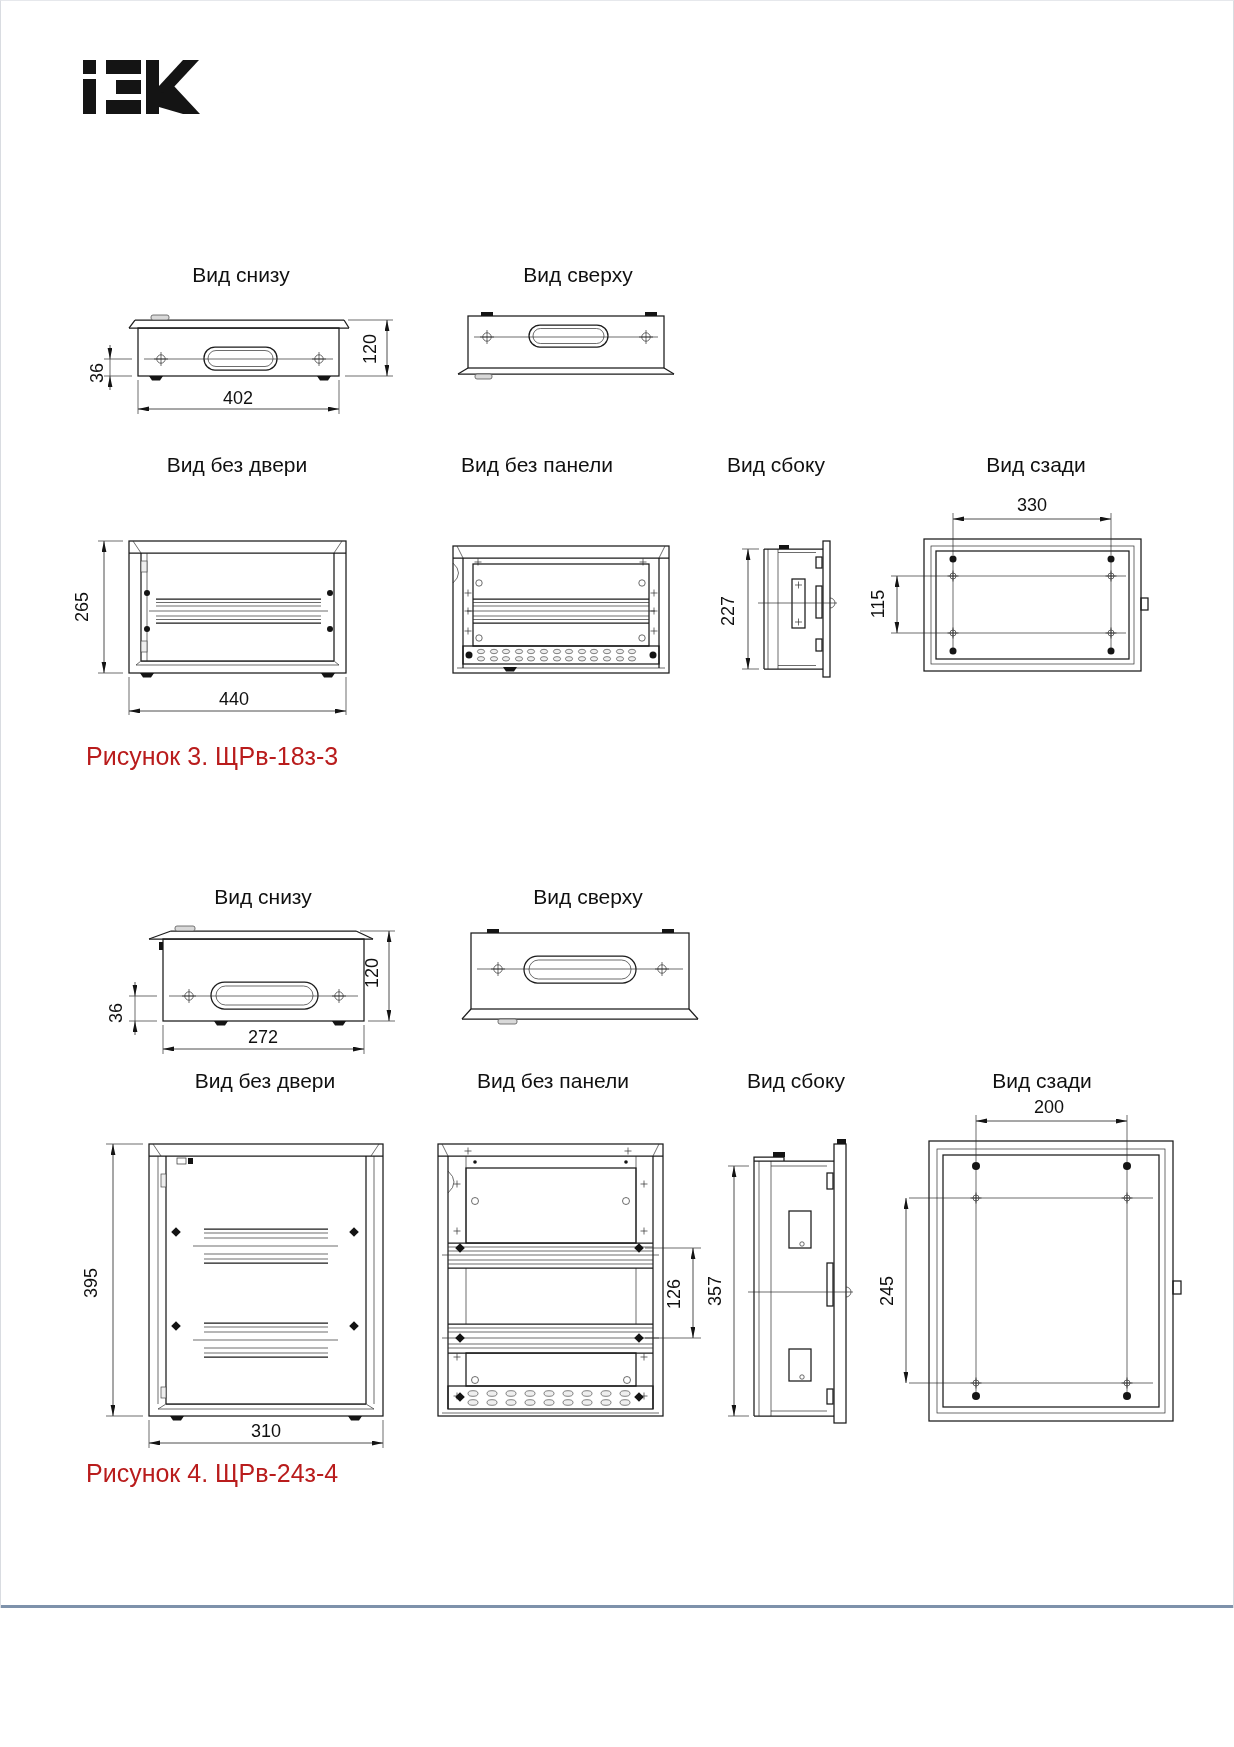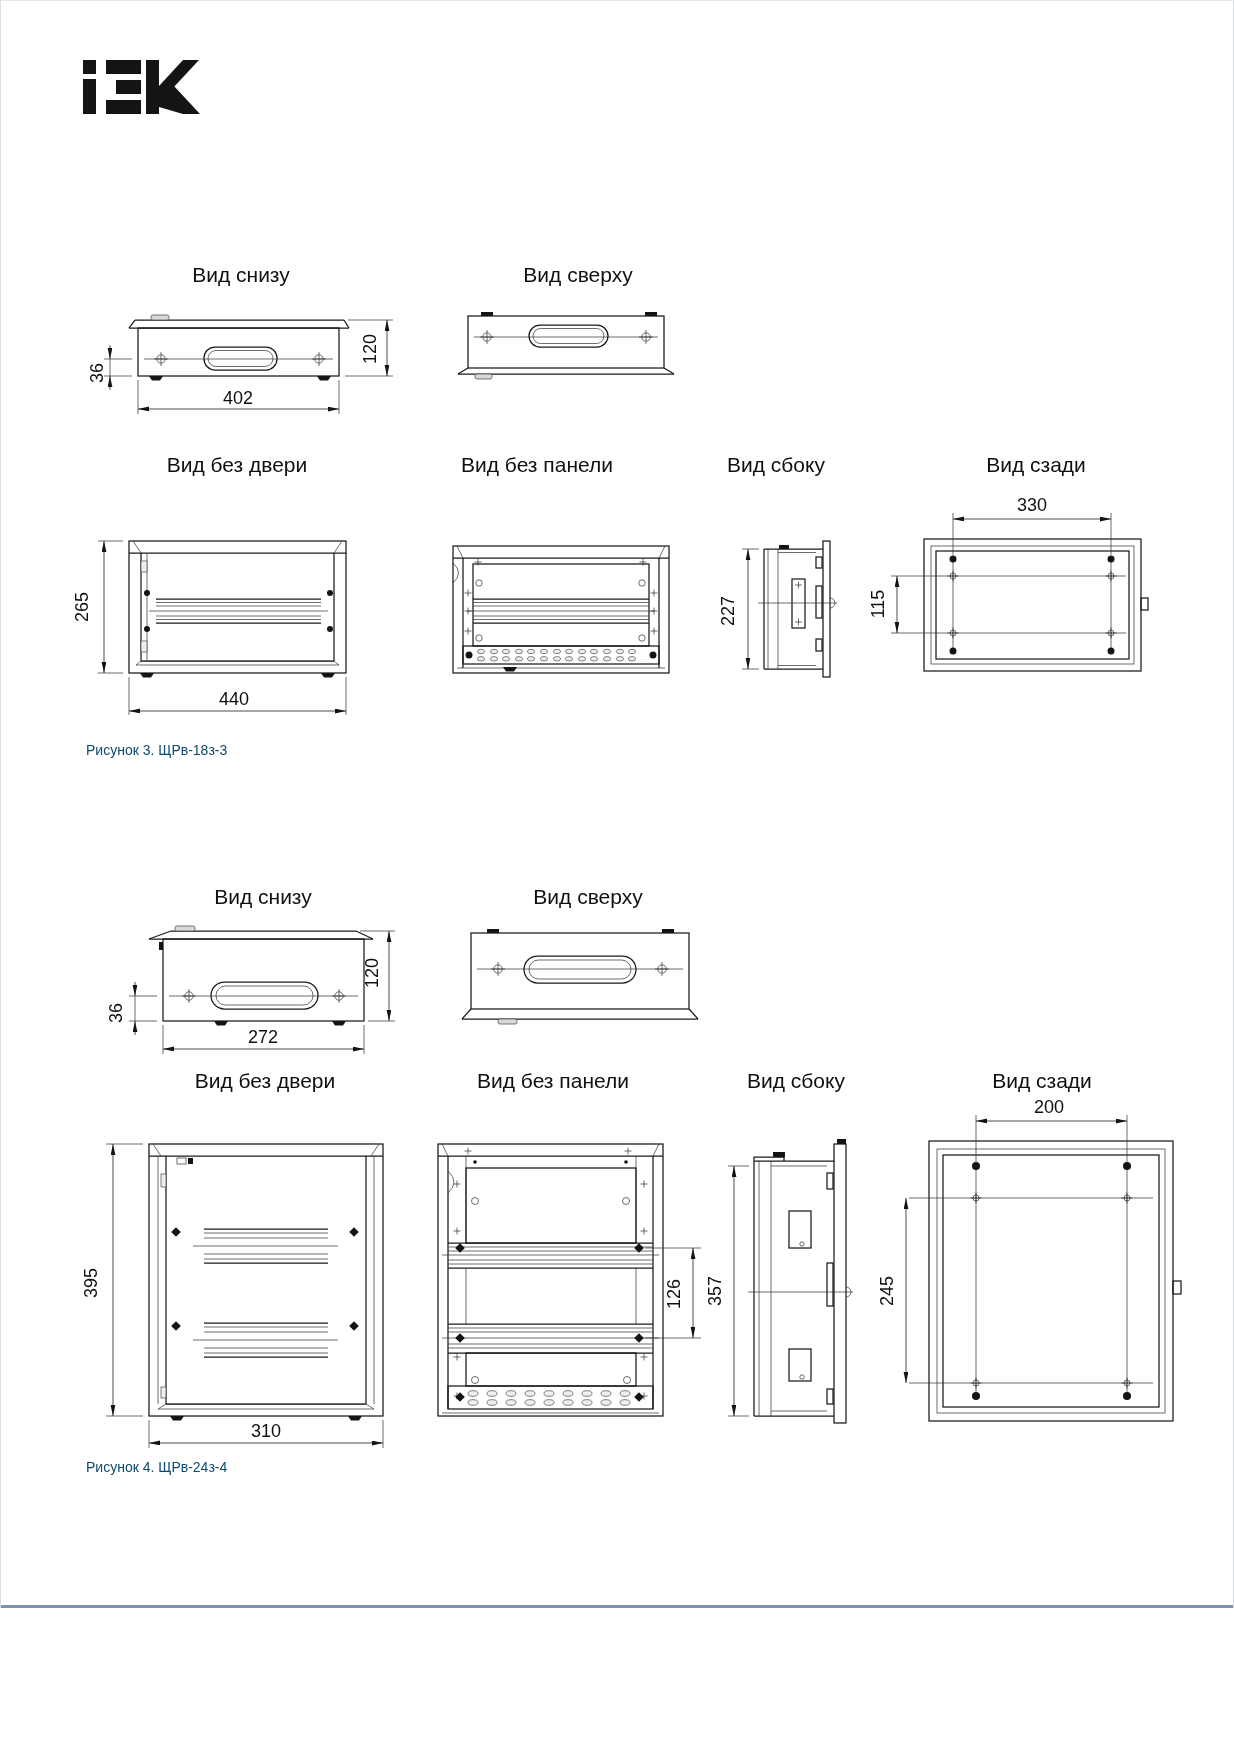--- a/index.html
+++ b/index.html
@@ -2,21 +2,21 @@
 <html><head>
 <meta charset="utf-8">
 <style>
   *{margin:0;padding:0;box-sizing:border-box}
   html,body{background:#fff}
   body{font-family:"Liberation Sans",sans-serif;color:#101010}
   .page{position:relative;width:1234px;height:1608px;background:#ffffff;
         border-left:1px solid #d9dce1;border-right:1px solid #d9dce1;border-top:1px solid #e6e8ec;overflow:hidden}
   .footer-rule{position:absolute;left:0;bottom:0;width:100%;height:3px;background:#7e92ab}
   .vtitle{position:absolute;width:240px;text-align:center;font-size:21px;color:#101010;white-space:nowrap}
-  .cap{position:absolute;font-size:14px;color:#0c4a6e;white-space:nowrap}
+  .cap{position:absolute;font-size:25px;color:#b91c1c;white-space:nowrap}
   svg.draw{position:absolute;overflow:visible}
   .t{fill:none;stroke:#1b1b1b;stroke-width:1.25}
   .n{fill:none;stroke:#2e2e2e;stroke-width:0.7}
   .dim{fill:none;stroke:#222;stroke-width:0.8}
   .f{fill:#141414;stroke:none}
   .gray{fill:#d9d9d9;stroke:#555;stroke-width:0.8}
   .hole{fill:#efefef;stroke:#4a4a4a;stroke-width:0.7}
   text.dlbl{font-family:"Liberation Sans",sans-serif;font-size:18px;fill:#101010;stroke:none}
 </style>
 </head>

